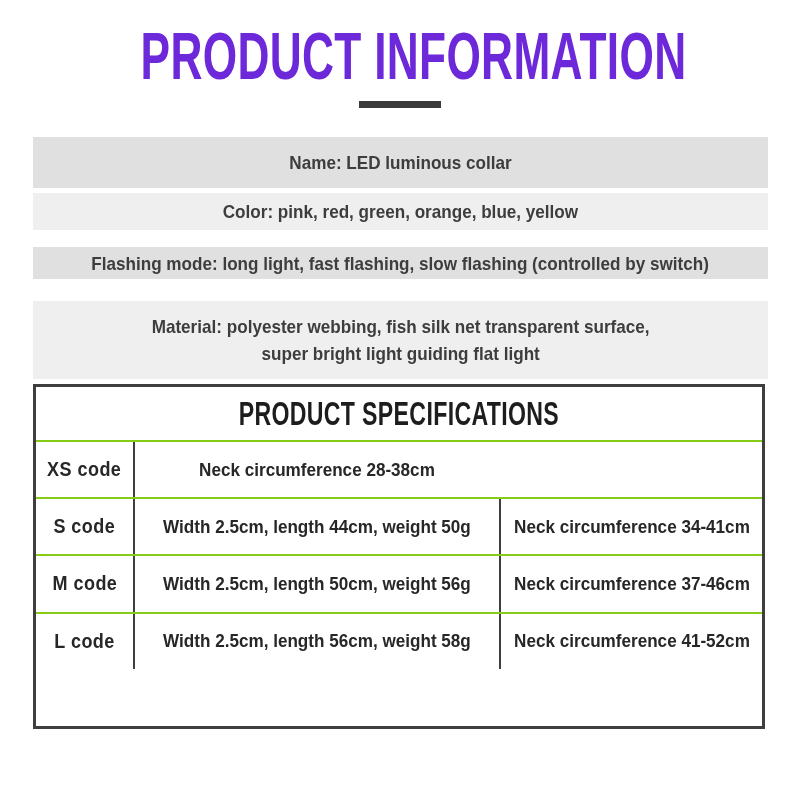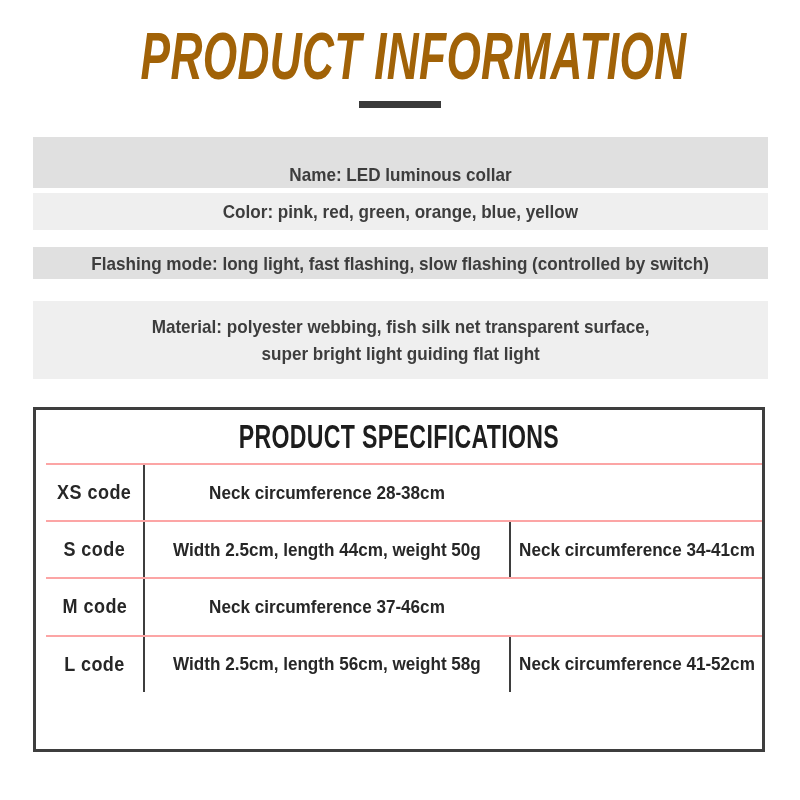--- a/index.html
+++ b/index.html
@@ -9,21 +9,21 @@
     position: relative;
     font-family: "Liberation Sans", sans-serif;
     overflow: hidden;
   }
   .page { position: absolute; inset: 0; background: #ffffff; }
 
   
   .page-title {
     position: absolute; top: 22px; left: 0; width: 800px;
     line-height: 1;
-    font-size: 67px; font-weight: 700; color: #a16207; font-style: italic;
+    font-size: 67px; font-weight: 700; color: #6d28d9;
   }
   .page-title .condensed {
     display: inline-block;
     transform: scaleX(0.66);
     transform-origin: 50% 50%;
     white-space: nowrap;
     letter-spacing: 0.5px;
   }
   .title-underline {
     position: absolute; top: 101px; left: 359px;
@@ -37,48 +37,47 @@
     text-align: center;
   }
   .info-row span {
     display: inline-block;
     transform: scaleX(0.9); transform-origin: 50% 50%;
     font-size: 19px; font-weight: 600; color: #3d3d3d;
     line-height: 27px; white-space: pre-line;
   }
   .shade-dark  { background: #e0e0e0; }
   .shade-light { background: #efefef; }
-  .row-1 { top: 137px; height: 51px; align-items: flex-end; }
+  .row-1 { top: 137px; height: 51px; }
   .row-2 { top: 193px; height: 37px; }
   .row-3 { top: 247px; height: 32px; }
   .row-4 { top: 301px; height: 78px; }
 
   
   .spec-table {
-    position: absolute; left: 33px; top: 407px;
+    position: absolute; left: 33px; top: 384px;
     width: 732px; height: 345px;
     border: 3px solid #3e3e3e;
     display: grid;
     grid-template-rows: 53px repeat(5, 1fr);
     background: #ffffff;
   }
   .spec-header {
     display: flex; align-items: center; justify-content: center;
   }
   .spec-header span {
     display: inline-block;
     transform: scaleX(0.7); transform-origin: 50% 50%;
     font-size: 33px; font-weight: 700; color: #1d1d1d;
     white-space: nowrap; letter-spacing: 0.5px;
   }
   .spec-row {
     display: grid;
     grid-template-columns: 97px 366px 1fr;
-    border-top: 2px solid #fca5a5;
-    margin-left: 10px;
+    border-top: 2px solid #84cc16;
   }
   .spec-cell {
     display: flex; align-items: center; justify-content: center;
     text-align: center; overflow: hidden;
   }
   .spec-cell + .spec-cell { border-left: 2px solid #3e3e3e; }
   .spec-cell span {
     display: inline-block;
     transform: scaleX(0.9); transform-origin: 50% 50%;
     font-size: 19px; font-weight: 600; color: #272727;
@@ -136,20 +135,23 @@
       <div class="spec-cell">
           <span>Neck circumference 34-41cm</span>
         </div>
     </div>
 
     <div class="spec-row">
       <div class="spec-cell size">
           <span>M code</span>
         </div>
       <div class="spec-cell">
+          <span>Width 2.5cm, length 50cm, weight 56g</span>
+        </div>
+      <div class="spec-cell">
           <span>Neck circumference 37-46cm</span>
         </div>
     </div>
 
     <div class="spec-row">
       <div class="spec-cell size">
           <span>L code</span>
         </div>
       <div class="spec-cell">
           <span>Width 2.5cm, length 56cm, weight 58g</span>

